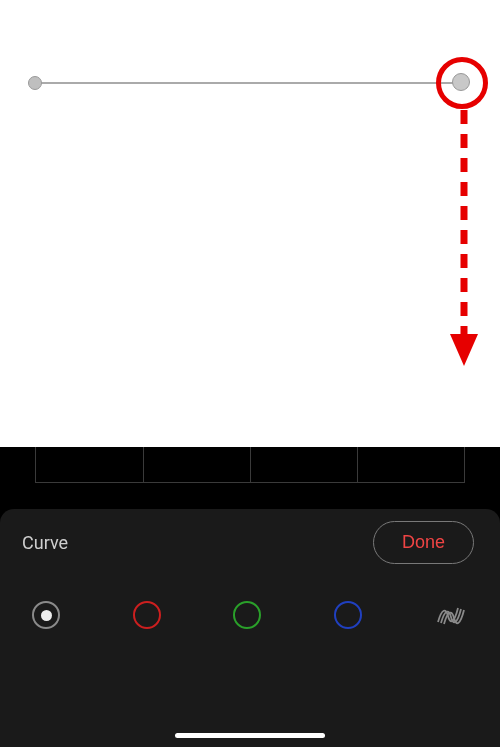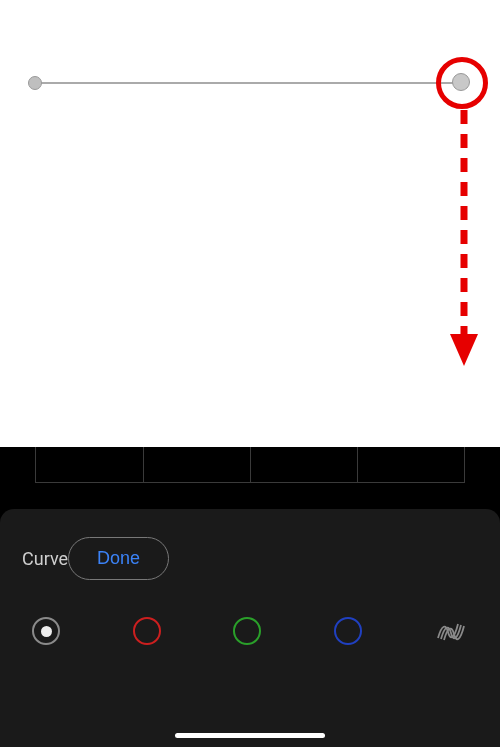--- a/index.html
+++ b/index.html
@@ -107,31 +107,32 @@
       width: 500px;
       height: 238px;
       background: #1a1a1a;
       border-top-left-radius: 14px;
       border-top-right-radius: 14px;
       padding: 0;
     }
     .header-row {
       display: flex;
       align-items: center;
-      padding: 28px 26px 0 22px;
+      justify-content: space-between;
+      padding: 12px 26px 0 22px;
     }
     .title {
       color: #cfcfcf;
       font-size: 18px;
       font-weight: 400;
     }
     .done-button {
       background: transparent;
       border: 1.5px solid #787878;
-      color: #3b82f6;
+      color: #ef4444;
       font-size: 18px;
       font-weight: 500;
       padding: 10px 28px;
       border-radius: 24px;
       cursor: pointer;
     }
     .channel-row {
       display: flex;
       align-items: center;
       justify-content: space-between;

